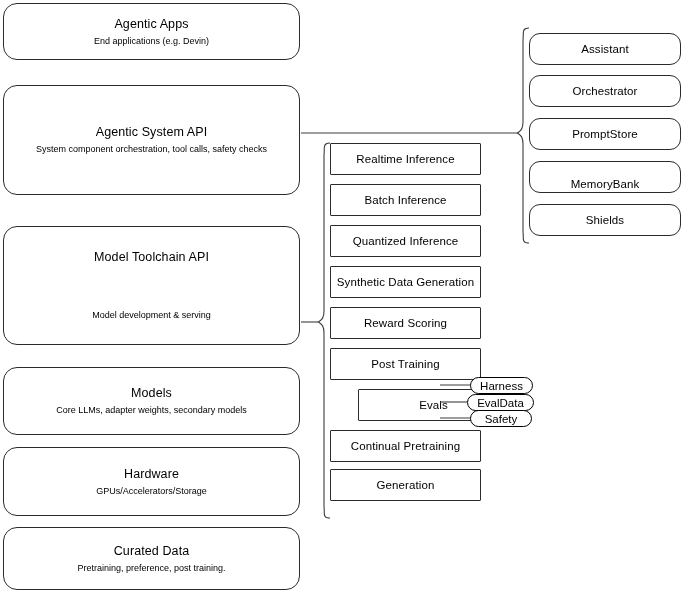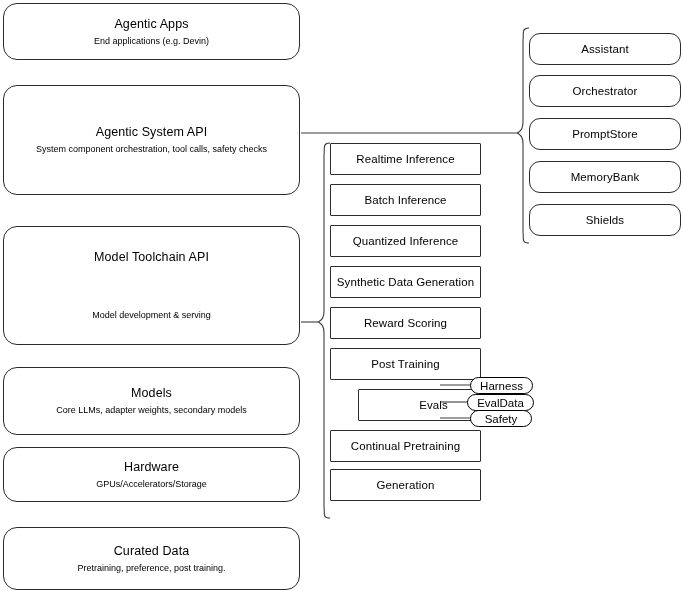--- a/index.html
+++ b/index.html
@@ -151,21 +151,21 @@
   <div class="node layer" style="top:226px; height:119px;gap:41px;">
     <div class="title">Model Toolchain API</div>
     <div class="subtitle">Model development &amp; serving</div>
   </div>
 
   <div class="node layer" style="top:367px; height:68px;">
     <div class="title">Models</div>
     <div class="subtitle">Core LLMs, adapter weights, secondary models</div>
   </div>
 
-  <div class="node layer" style="top:447px; height:55px;">
+  <div class="node layer" style="top:447px; height:69px;">
     <div class="title">Hardware</div>
     <div class="subtitle">GPUs/Accelerators/Storage</div>
   </div>
 
   <div class="node layer" style="top:527px; height:63px;">
     <div class="title">Curated Data</div>
     <div class="subtitle">Pretraining, preference, post training.</div>
   </div>
 
   <div class="node cap" style="top:143px;">
@@ -202,20 +202,20 @@
 
   <div class="node comp" style="top:33px;">
     <div class="title">Assistant</div>
   </div>
   <div class="node comp" style="top:75px;">
     <div class="title">Orchestrator</div>
   </div>
   <div class="node comp" style="top:118px;">
     <div class="title">PromptStore</div>
   </div>
-  <div class="node comp" style="top:161px;">
+  <div class="node comp" style="top:161px;justify-content:flex-end;">
     <div class="title">MemoryBank</div>
   </div>
   <div class="node comp" style="top:204px;">
     <div class="title">Shields</div>
   </div>
 
 </div>
 
 </body></html>

